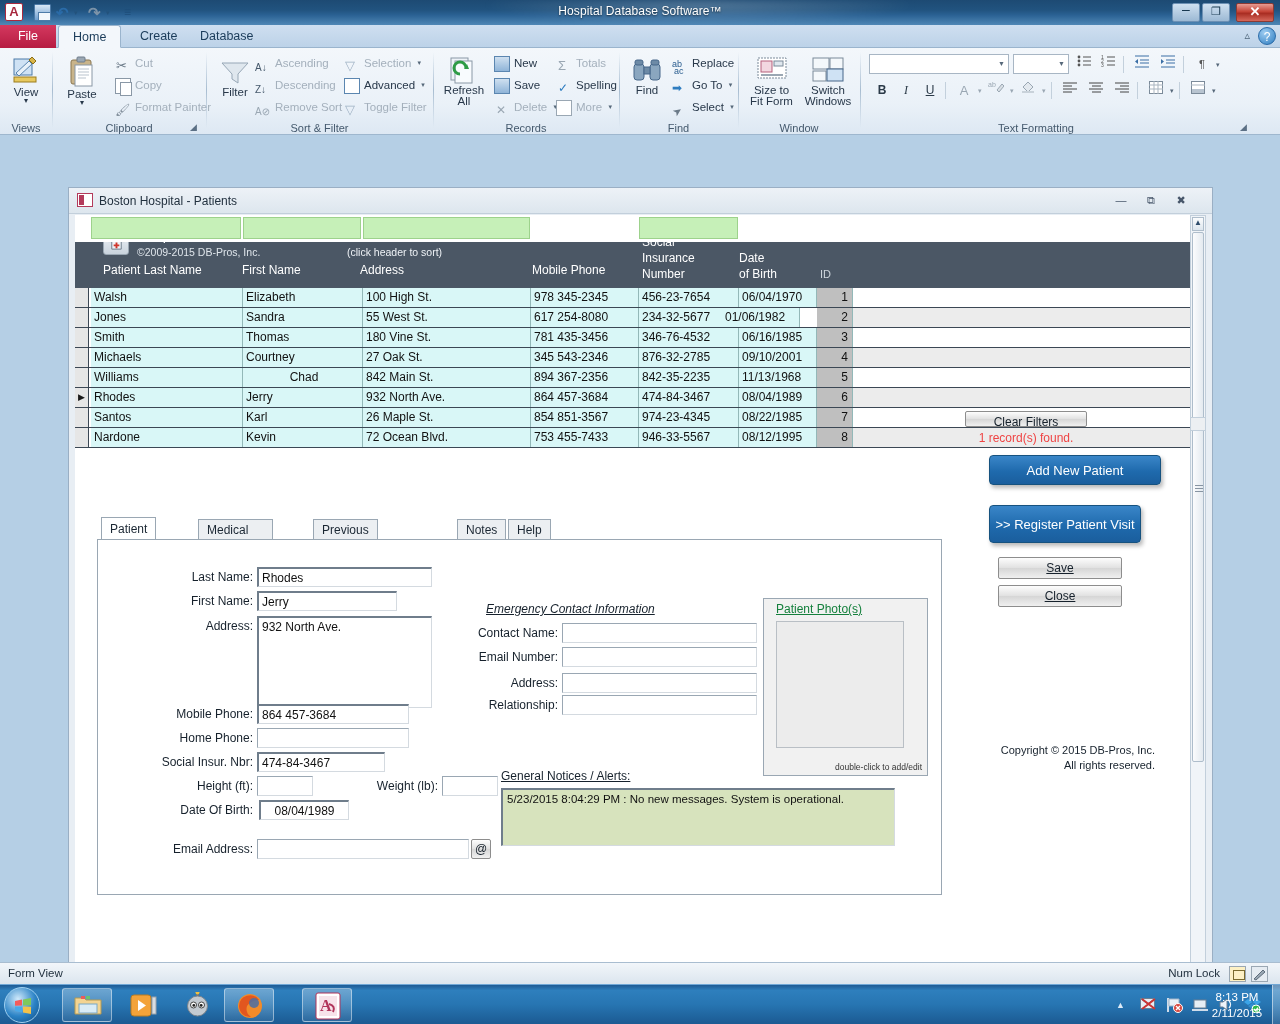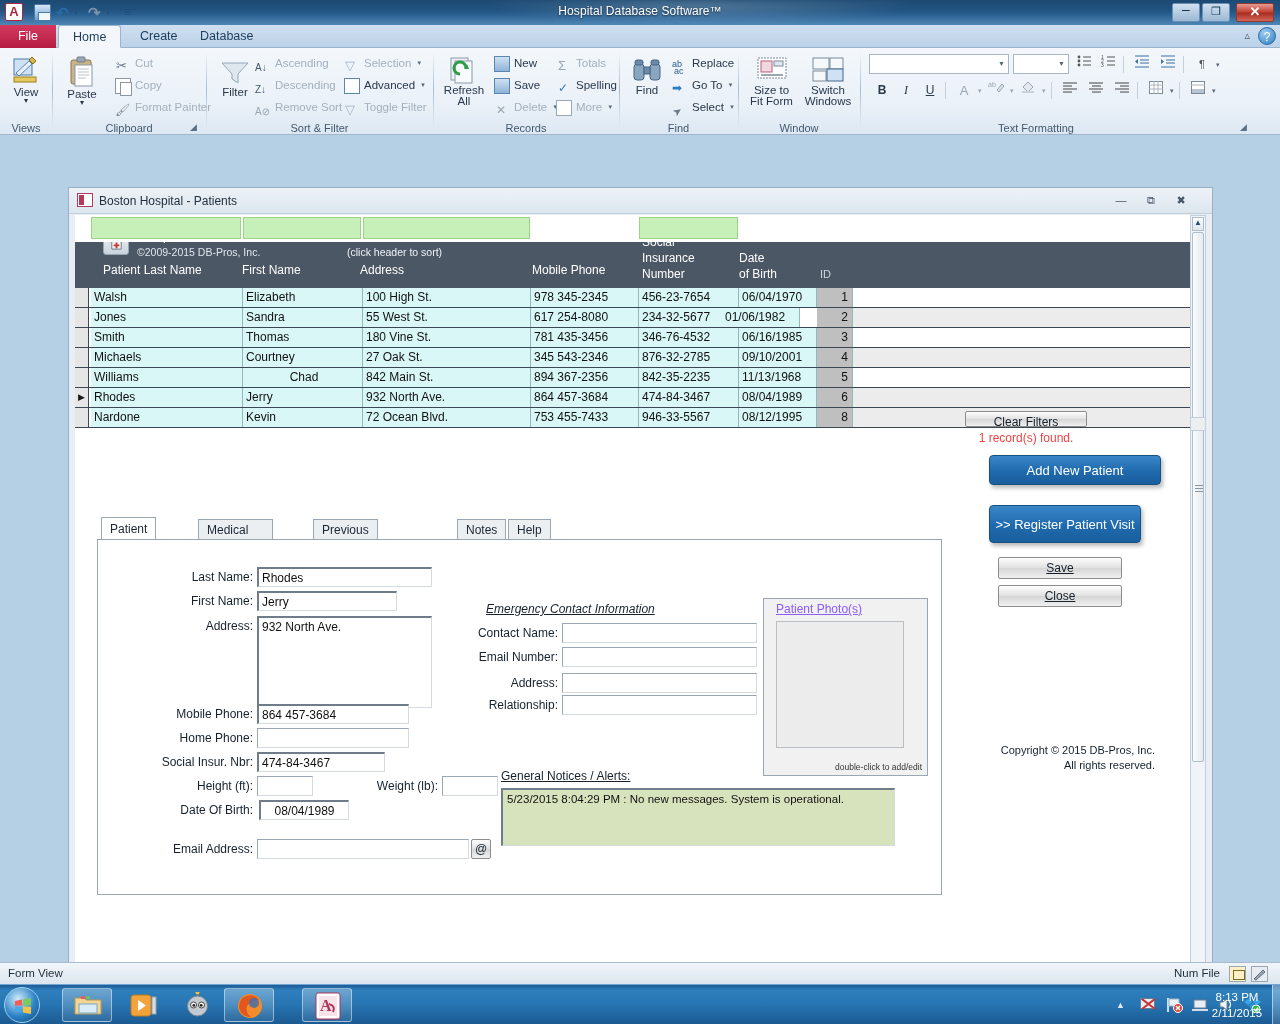--- a/index.html
+++ b/index.html
@@ -228,21 +228,21 @@
     font-size:12px; color:#111; padding:1px 3px; line-height:16px; overflow:hidden;}
   .finput.empty{ border-top:1px solid #9aa7b3; border-left:1px solid #9aa7b3; }
   .sectionhdr{ position:absolute; font-size:12px; color:#16212c; font-style:italic;
     text-decoration:underline; }
   .sectionhdr.plain{ font-style:normal; }
 
   #photobox{ position:absolute; left:740px; top:236px; width:165px; height:178px;
     background:#f1f1f1; border:1px solid #9aa7b3;}
   #photo-inner{ position:absolute; left:12px; top:22px; width:128px; height:127px;
     background:#ececec; border:1px solid #b9bfc5;}
-  #photo-label{ position:absolute; left:12px; top:3px; font-size:12px; color:#8b5cf6;
+  #photo-label{ position:absolute; left:12px; top:3px; font-size:12px; color:#15803d;
     text-decoration:underline;}
   #photo-hint{ position:absolute; right:5px; bottom:3px; font-size:8.5px; color:#333;}
 
   #noticebox{ position:absolute; left:0; top:0; width:394px; height:58px;
     background:#d7e3bd; border-top:2px solid #6f7d8b; border-left:2px solid #6f7d8b;
     border-right:1px solid #d4dae0; border-bottom:1px solid #d4dae0;
     font-size:11.5px; color:#111; padding:3px 4px;}
 
   
   .gbtn{ position:absolute; background:linear-gradient(to bottom,#fdfdfd,#e2e2e2 48%,#d6d6d6 52%,#f0f0f0);
@@ -718,20 +718,31 @@
               <div class="selbox">▶</div>
               <div class="cell " style="left: 16px; width: 152px;">Rhodes</div>
               <div class="cell " style="left: 168px; width: 120px;">Jerry</div>
               <div class="cell " style="left: 288px; width: 168px;">932 North Ave.</div>
               <div class="cell " style="left: 456px; width: 108px;">864 457-3684</div>
               <div class="cell " style="left: 564px; width: 100px;">474-84-3467</div>
               <div class="cell " style="left: 664px; width: 78px;">08/04/1989</div>
               <div class="cell idcell" style="left: 742px; width: 36px;">6</div>
               <div class="cell tail" style="left: 778px; width: 339px;"></div>
             </div>
+            <div class="gridrow">
+              <div class="selbox"></div>
+              <div class="cell " style="left: 16px; width: 152px;">Santos</div>
+              <div class="cell " style="left: 168px; width: 120px;">Karl</div>
+              <div class="cell " style="left: 288px; width: 168px;">26 Maple St.</div>
+              <div class="cell " style="left: 456px; width: 108px;">854 851-3567</div>
+              <div class="cell " style="left: 564px; width: 100px;">974-23-4345</div>
+              <div class="cell " style="left: 664px; width: 78px;">08/22/1985</div>
+              <div class="cell idcell" style="left: 742px; width: 36px;">7</div>
+              <div class="cell tail" style="left: 778px; width: 339px;"></div>
+            </div>
             <div class="gridrow alt">
               <div class="selbox"></div>
               <div class="cell " style="left: 16px; width: 152px;">Nardone</div>
               <div class="cell " style="left: 168px; width: 120px;">Kevin</div>
               <div class="cell " style="left: 288px; width: 168px;">72 Ocean Blvd.</div>
               <div class="cell " style="left: 456px; width: 108px;">753 455-7433</div>
               <div class="cell " style="left: 564px; width: 100px;">946-33-5567</div>
               <div class="cell " style="left: 664px; width: 78px;">08/12/1995</div>
               <div class="cell idcell" style="left: 742px; width: 36px;">8</div>
               <div class="cell tail" style="left: 778px; width: 339px;"></div>
@@ -831,21 +842,21 @@
             </div>
         </div>
         <div class="sbarrow" id="sb-down">▼</div>
       </div>
       <div id="gridscroll-mark"></div>
     </div>
   </div>
 
   <div id="statusbar">
     <div id="status-text">Form View</div>
-    <div id="status-numlock">Num File</div>
+    <div id="status-numlock">Num Lock</div>
     <div class="viewbtn" id="vb1"></div>
     <div class="viewbtn" id="vb2">
       <svg width="15" height="14" viewBox="0 0 15 14">
         <path d="M2 12 L11 3 L13 5 L4 13 Z" fill="#9aa7b3" stroke="#5f6d7b"></path>
         </svg>
     </div>
   </div>
 </div>
 
 <div id="taskbar">

